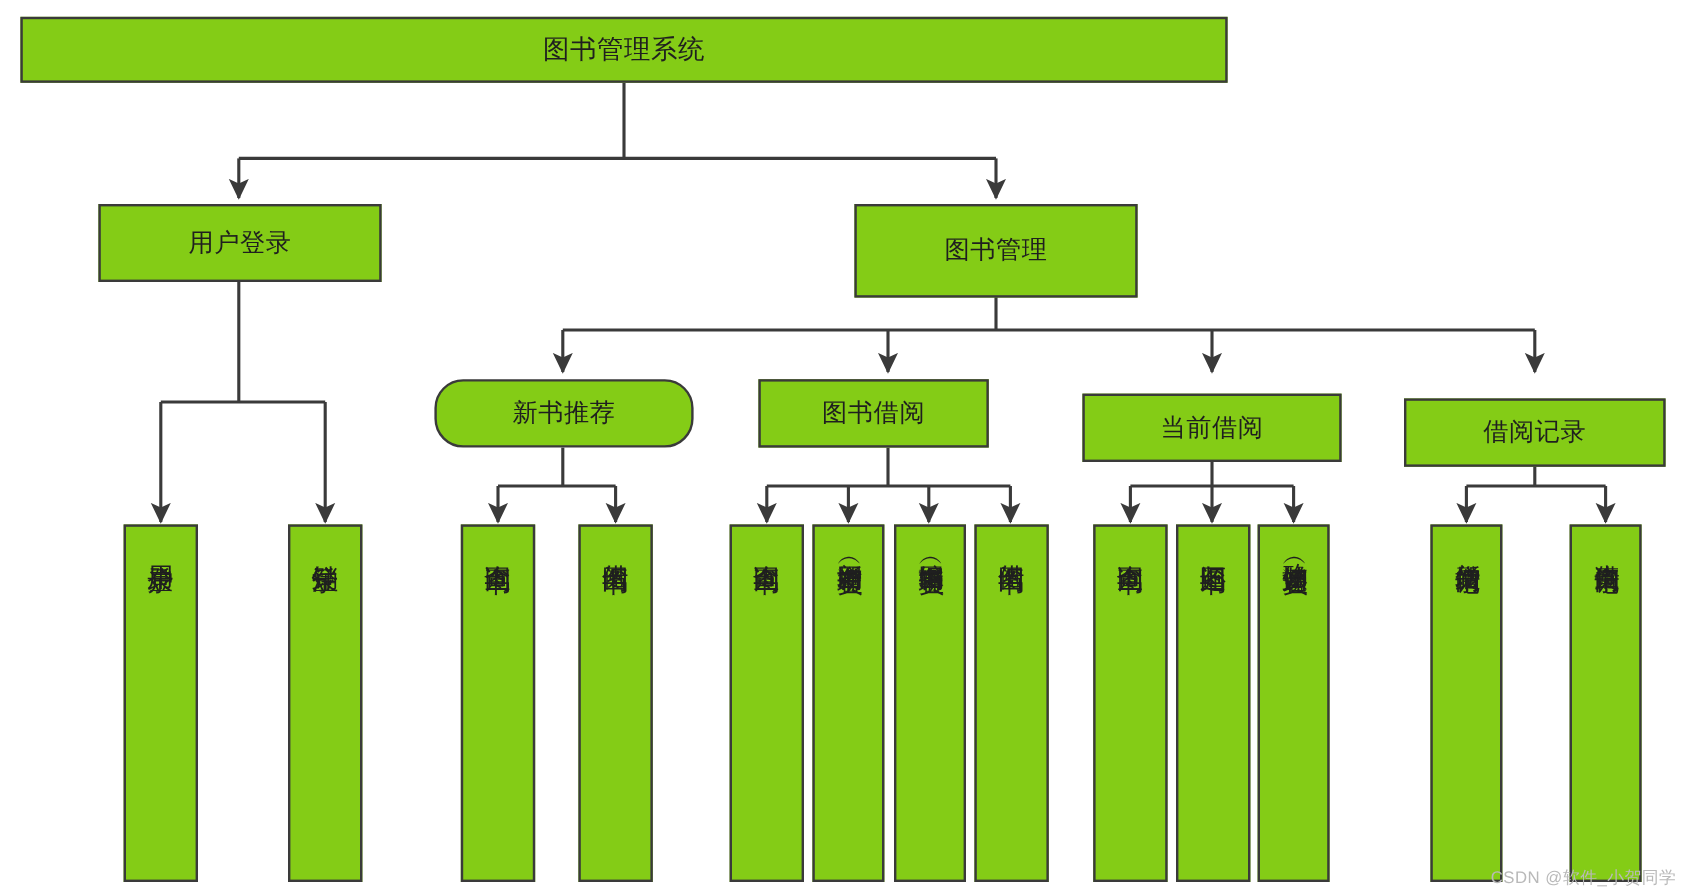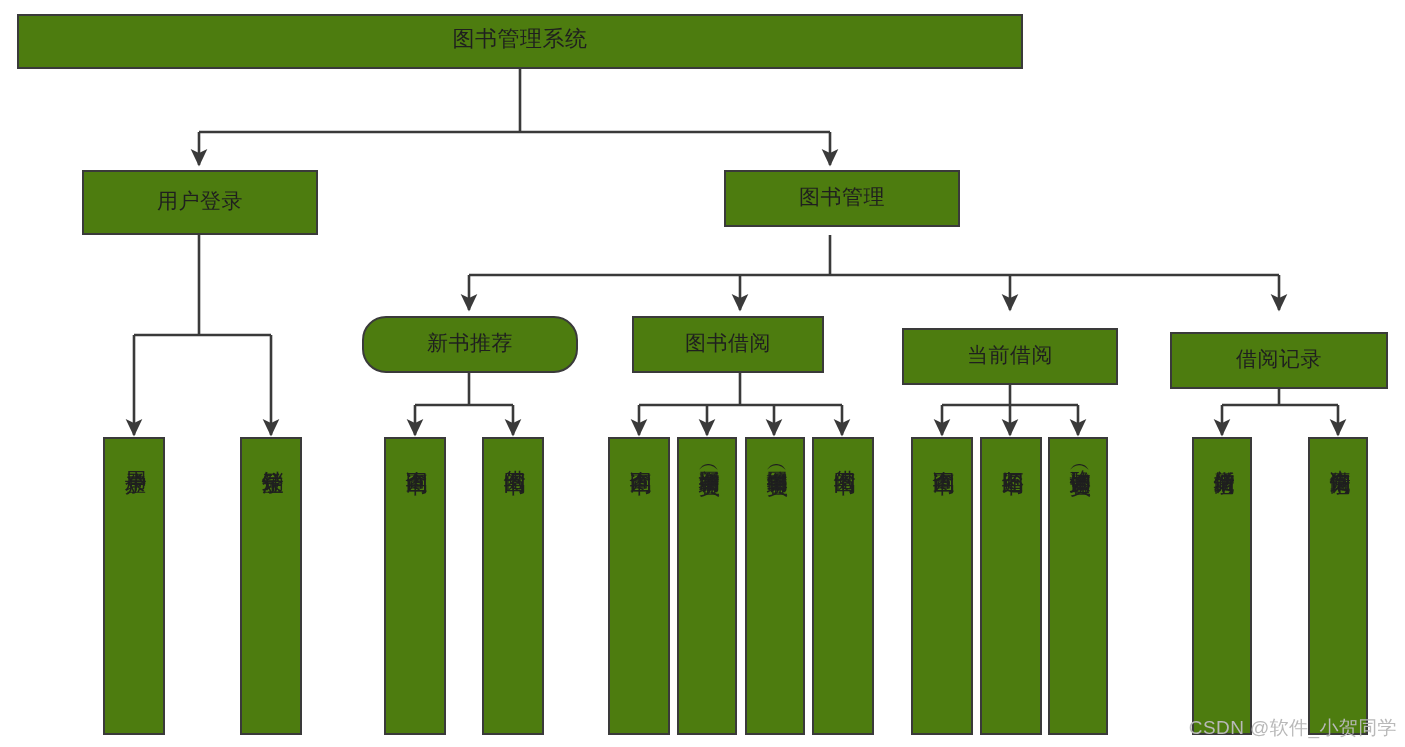--- a/index.html
+++ b/index.html
@@ -23,26 +23,25 @@
     left: 0;
     top: 0;
     width: 1405px;
     height: 747px;
     pointer-events: none;
   }
   .node {
     position: absolute;
     box-sizing: border-box;
     border: 2.5px solid #3a3a3a;
-    background: #4d7c0f;
+    background: #84cc16;
     display: flex;
     align-items: center;
     justify-content: center;
     color: #1a1a1a;
-    font-family: Liberation Mono, monospace;
   }
   .node-label {
     display: block;
     text-align: center;
     line-height: 1.12;
     letter-spacing: 0.5px;
     color: #1f1f1f;
   }
   
   .node.horiz .node-label {
@@ -65,21 +64,21 @@
     letter-spacing: 1px;
     white-space: pre-wrap;
   }
   .node.vert.tall-text .node-label {
     font-size: 21px;
   }
   #watermark {
     position: absolute;
     right: 8px;
     bottom: 6px;
-    font-size: 19px;
+    font-size: 14px;
     color: #b9b9b9;
     letter-spacing: 0.4px;
     white-space: nowrap;
     user-select: none;
   }
 </style>
 </head>
 <body>
 
 <div id="diagram-root">
@@ -135,21 +134,21 @@
   </svg>
 
   <div class="node horiz root" style="left:17px; top:14px; width:1006px; height:55px;">
     <span class="node-label">图书管理系统</span>
   </div>
 
   <div class="node horiz" style="left:82px; top:170px; width:236px; height:65px;">
     <span class="node-label">用户登录</span>
   </div>
 
-  <div class="node horiz" style="left:712px; top:170px; width:236px; height:57px;margin-left:12px;">
+  <div class="node horiz" style="left:712px; top:170px; width:236px; height:78px;">
     <span class="node-label">图书管理</span>
   </div>
 
   <div class="node horiz" style="left:362px; top:316px; width:216px; height:57px;border-radius:24px;">
     <span class="node-label">新书推荐</span>
   </div>
 
   <div class="node horiz" style="left:632px; top:316px; width:192px; height:57px;">
     <span class="node-label">图书借阅</span>
   </div>

